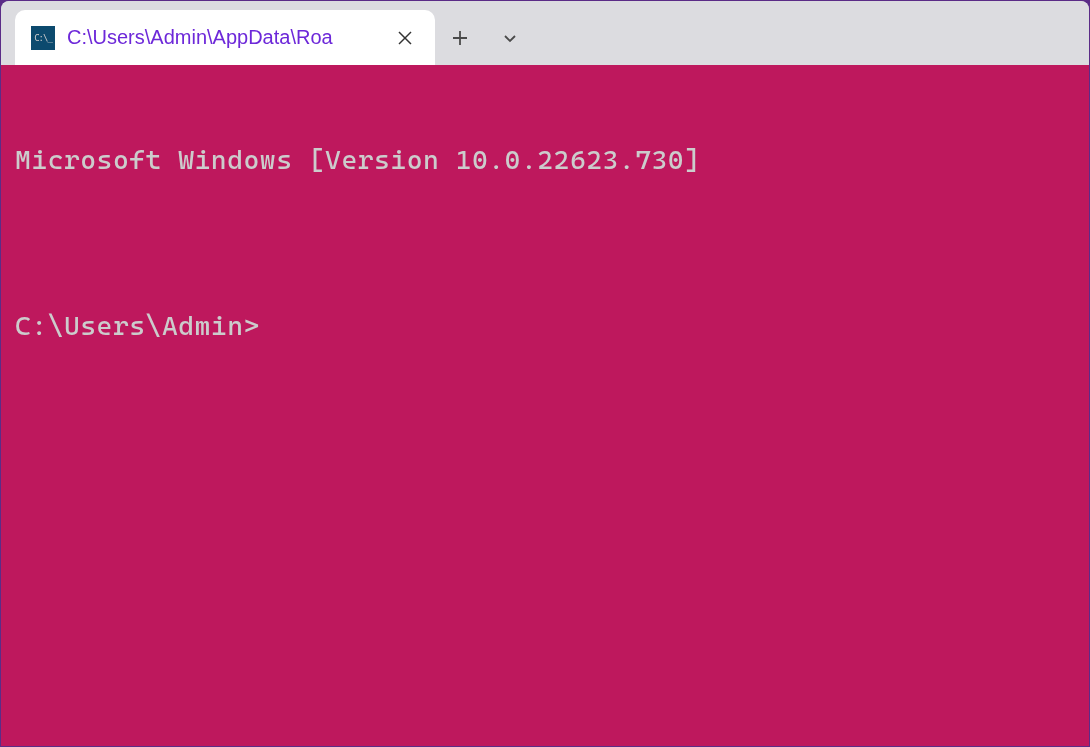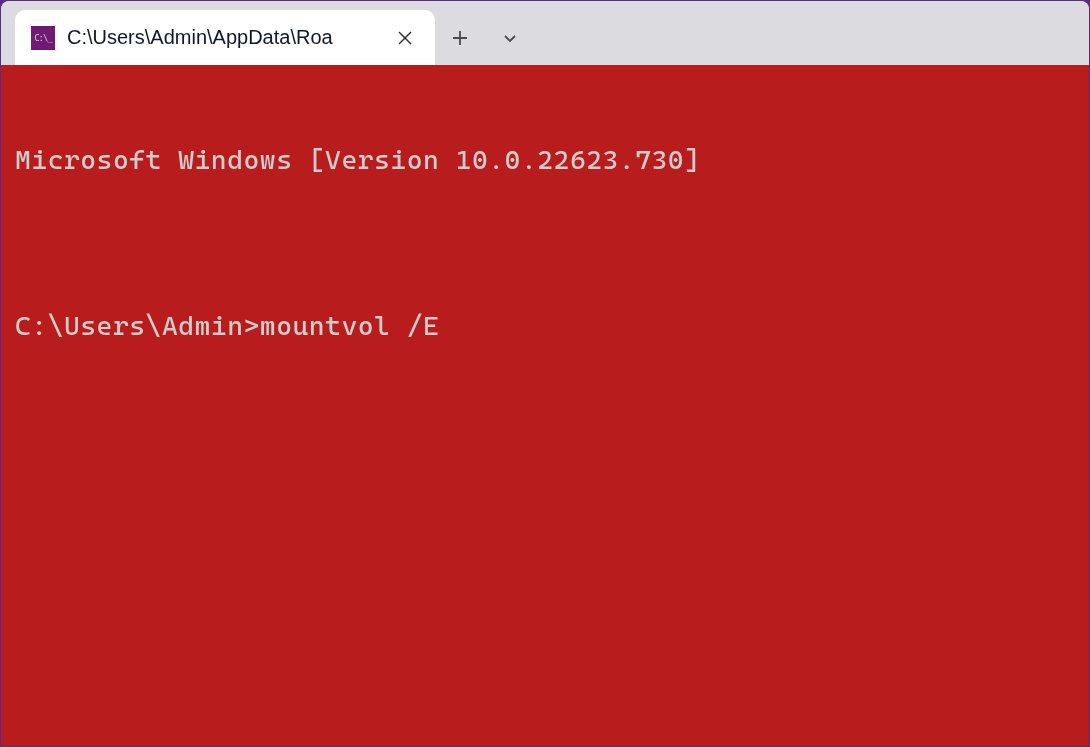--- a/index.html
+++ b/index.html
@@ -47,38 +47,38 @@
       display: flex;
       align-items: center;
       padding: 0 16px;
       gap: 12px;
       position: relative;
     }
     
     .tab-icon {
       width: 24px;
       height: 24px;
-      background: #701a75;
+      background: #0c4a6e;
       display: flex;
       align-items: center;
       justify-content: center;
       flex-shrink: 0;
     }
     
     .tab-icon-inner {
       color: #cccccc;
       font-size: 9px;
       font-family: monospace;
       letter-spacing: -1px;
     }
     
     .tab-title {
       flex: 1;
       font-size: 20px;
-      color: #0f172a;
+      color: #6d28d9;
       white-space: nowrap;
       overflow: hidden;
       text-overflow: clip;
       font-weight: 400;
     }
     
     .tab-close {
       width: 28px;
       height: 28px;
       display: flex;
@@ -108,21 +108,21 @@
     .toolbar-btn svg {
       width: 16px;
       height: 16px;
       stroke: #4a4a4a;
       stroke-width: 1.8;
       fill: none;
     }
     
     .terminal {
       flex: 1;
-      background: #b91c1c;
+      background: #be185d;
       padding: 12px 14px;
       overflow: hidden;
     }
     
     .terminal-content {
       font-family: "Cascadia Mono", "Consolas", monospace;
       font-size: 27px;
       color: #cccccc;
       line-height: 1.23;
       white-space: pre;
@@ -172,16 +172,16 @@
       <svg viewBox="0 0 16 16">
         <polyline points="3,6 8,11 13,6"></polyline>
       </svg>
     </div>
   </div>
 
   <div class="terminal">
     <div class="terminal-content">
       <span class="terminal-line">Microsoft Windows [Version 10.0.22623.730]</span>
       <span class="terminal-line"></span>
-      <span class="cursor-line"><span>C:\Users\Admin&gt;</span><span>mountvol /E</span><span class="cursor"></span></span>
+      <span class="cursor-line"><span>C:\Users\Admin&gt;</span><span class="cursor"></span></span>
     </div>
   </div>
 </div>
 
 </body></html>

